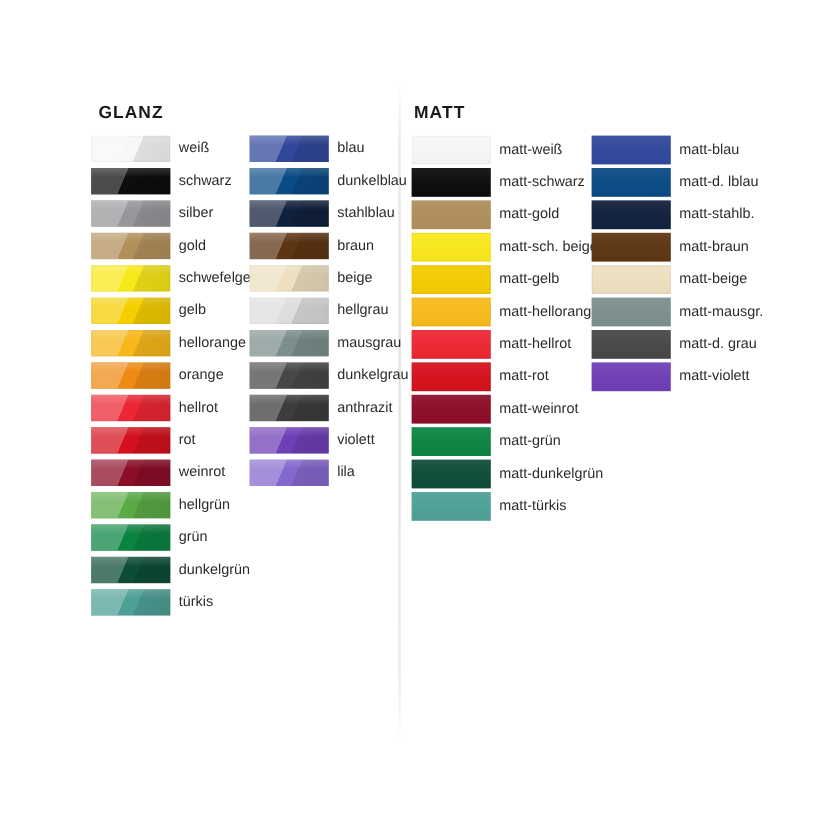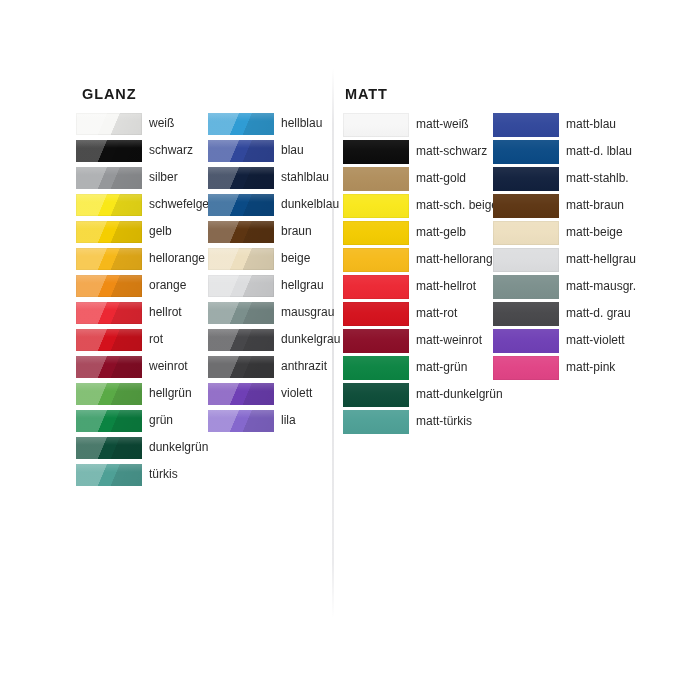--- a/index.html
+++ b/index.html
@@ -119,20 +119,24 @@
         </div>
         <div class="row">
           <div class="swatch" title="schwarz" style="background: rgb(13, 13, 13);"></div>
           <div class="label">schwarz</div>
         </div>
         <div class="row">
           <div class="swatch" title="silber" style="background: rgb(149, 151, 154);"></div>
           <div class="label">silber</div>
         </div>
         <div class="row">
+          <div class="swatch" title="gold" style="background: rgb(178, 144, 91);"></div>
+          <div class="label">gold</div>
+        </div>
+        <div class="row">
           <div class="swatch pale-edge" title="schwefelgelb" style="background: rgb(249, 232, 24);"></div>
           <div class="label">schwefelgelb</div>
         </div>
         <div class="row">
           <div class="swatch pale-edge" title="gelb" style="background: rgb(245, 206, 0);"></div>
           <div class="label">gelb</div>
         </div>
         <div class="row">
           <div class="swatch pale-edge" title="hellorange" style="background: rgb(246, 184, 26);"></div>
           <div class="label">hellorange</div>
@@ -165,36 +169,32 @@
           <div class="swatch" title="dunkelgrün" style="background: rgb(13, 76, 56);"></div>
           <div class="label">dunkelgrün</div>
         </div>
         <div class="row">
           <div class="swatch" title="türkis" style="background: rgb(78, 160, 150);"></div>
           <div class="label">türkis</div>
         </div>
       </div>
     <div class="col g2">
         <div class="row">
-          <div class="swatch" title="hellblau" style="background: rgb(47, 156, 212);"></div>
-          <div class="label">hellblau</div>
-        </div>
-        <div class="row">
           <div class="swatch" title="blau" style="background: rgb(49, 71, 155);"></div>
           <div class="label">blau</div>
         </div>
         <div class="row">
+          <div class="swatch" title="dunkelblau" style="background: rgb(10, 74, 133);"></div>
+          <div class="label">dunkelblau</div>
+        </div>
+        <div class="row">
           <div class="swatch" title="stahlblau" style="background: rgb(17, 32, 61);"></div>
           <div class="label">stahlblau</div>
         </div>
         <div class="row">
-          <div class="swatch" title="dunkelblau" style="background: rgb(10, 74, 133);"></div>
-          <div class="label">dunkelblau</div>
-        </div>
-        <div class="row">
           <div class="swatch" title="braun" style="background: rgb(93, 53, 18);"></div>
           <div class="label">braun</div>
         </div>
         <div class="row">
           <div class="swatch pale-edge" title="beige" style="background: rgb(237, 223, 191);"></div>
           <div class="label">beige</div>
         </div>
         <div class="row">
           <div class="swatch pale-edge" title="hellgrau" style="background: rgb(220, 221, 223);"></div>
           <div class="label">hellgrau</div>
@@ -290,35 +290,27 @@
         </div>
         <div class="row">
           <div class="swatch" title="matt-braun" style="background: rgb(93, 53, 18);"></div>
           <div class="label">matt-braun</div>
         </div>
         <div class="row">
           <div class="swatch pale-edge" title="matt-beige" style="background: rgb(237, 223, 191);"></div>
           <div class="label">matt-beige</div>
         </div>
         <div class="row">
-          <div class="swatch pale-edge" title="matt-hellgrau" style="background: rgb(220, 221, 223);"></div>
-          <div class="label">matt-hellgrau</div>
-        </div>
-        <div class="row">
           <div class="swatch" title="matt-mausgr." style="background: rgb(123, 143, 140);"></div>
           <div class="label">matt-mausgr.</div>
         </div>
         <div class="row">
           <div class="swatch" title="matt-d. grau" style="background: rgb(71, 71, 74);"></div>
           <div class="label">matt-d. grau</div>
         </div>
         <div class="row">
           <div class="swatch" title="matt-violett" style="background: rgb(111, 63, 181);"></div>
           <div class="label">matt-violett</div>
         </div>
-        <div class="row">
-          <div class="swatch pale-edge" title="matt-pink" style="background: rgb(224, 67, 133);"></div>
-          <div class="label">matt-pink</div>
-        </div>
       </div>
   </div>
 
 </div>
 
 </body></html>

